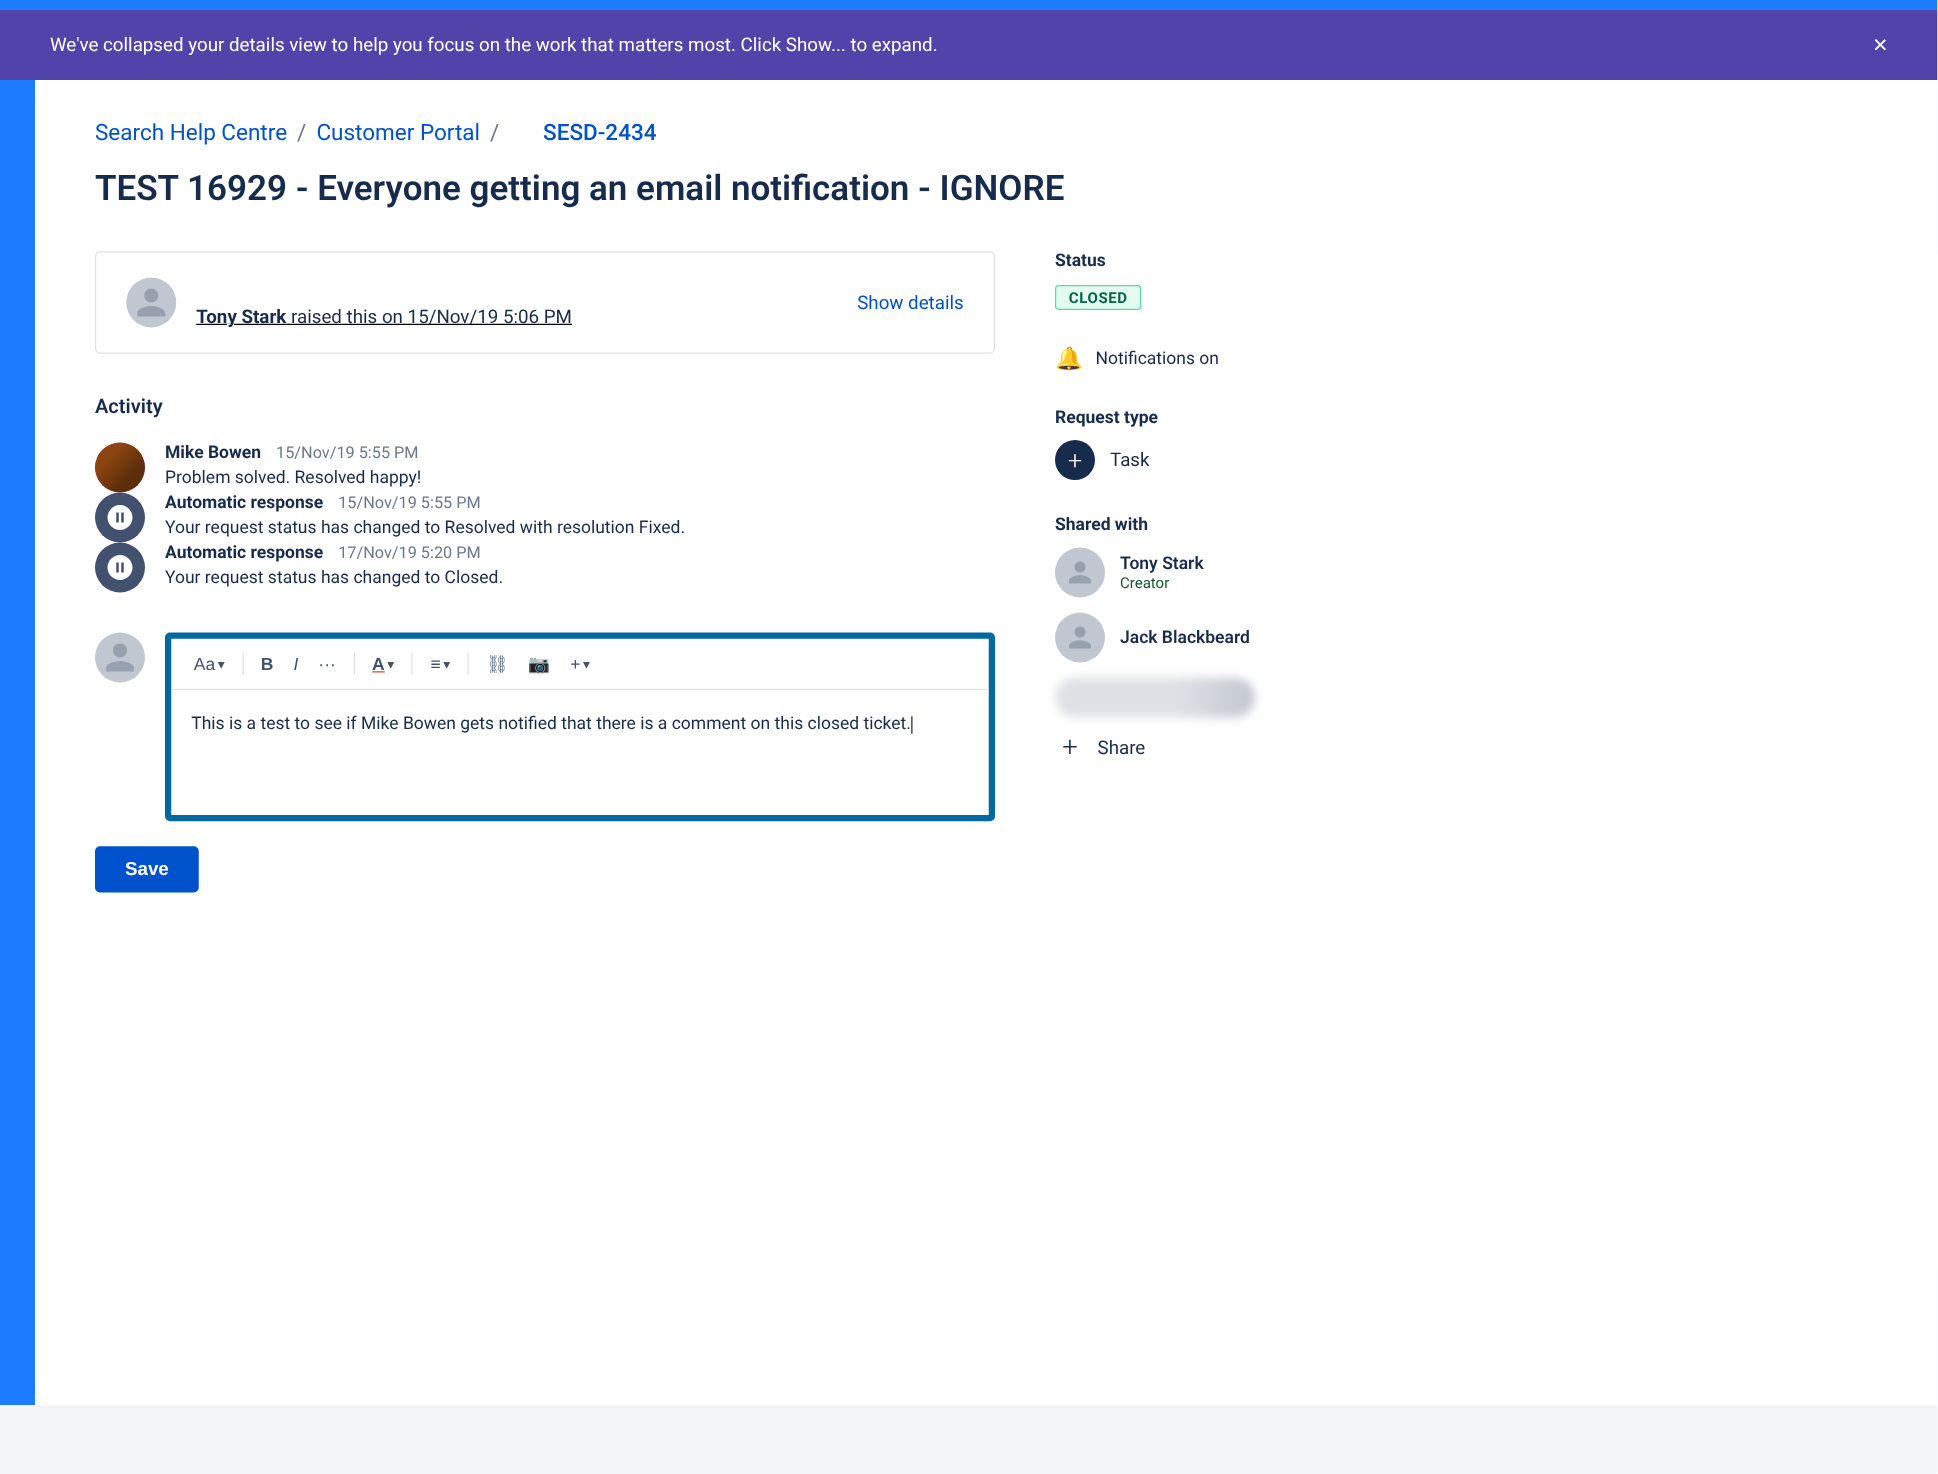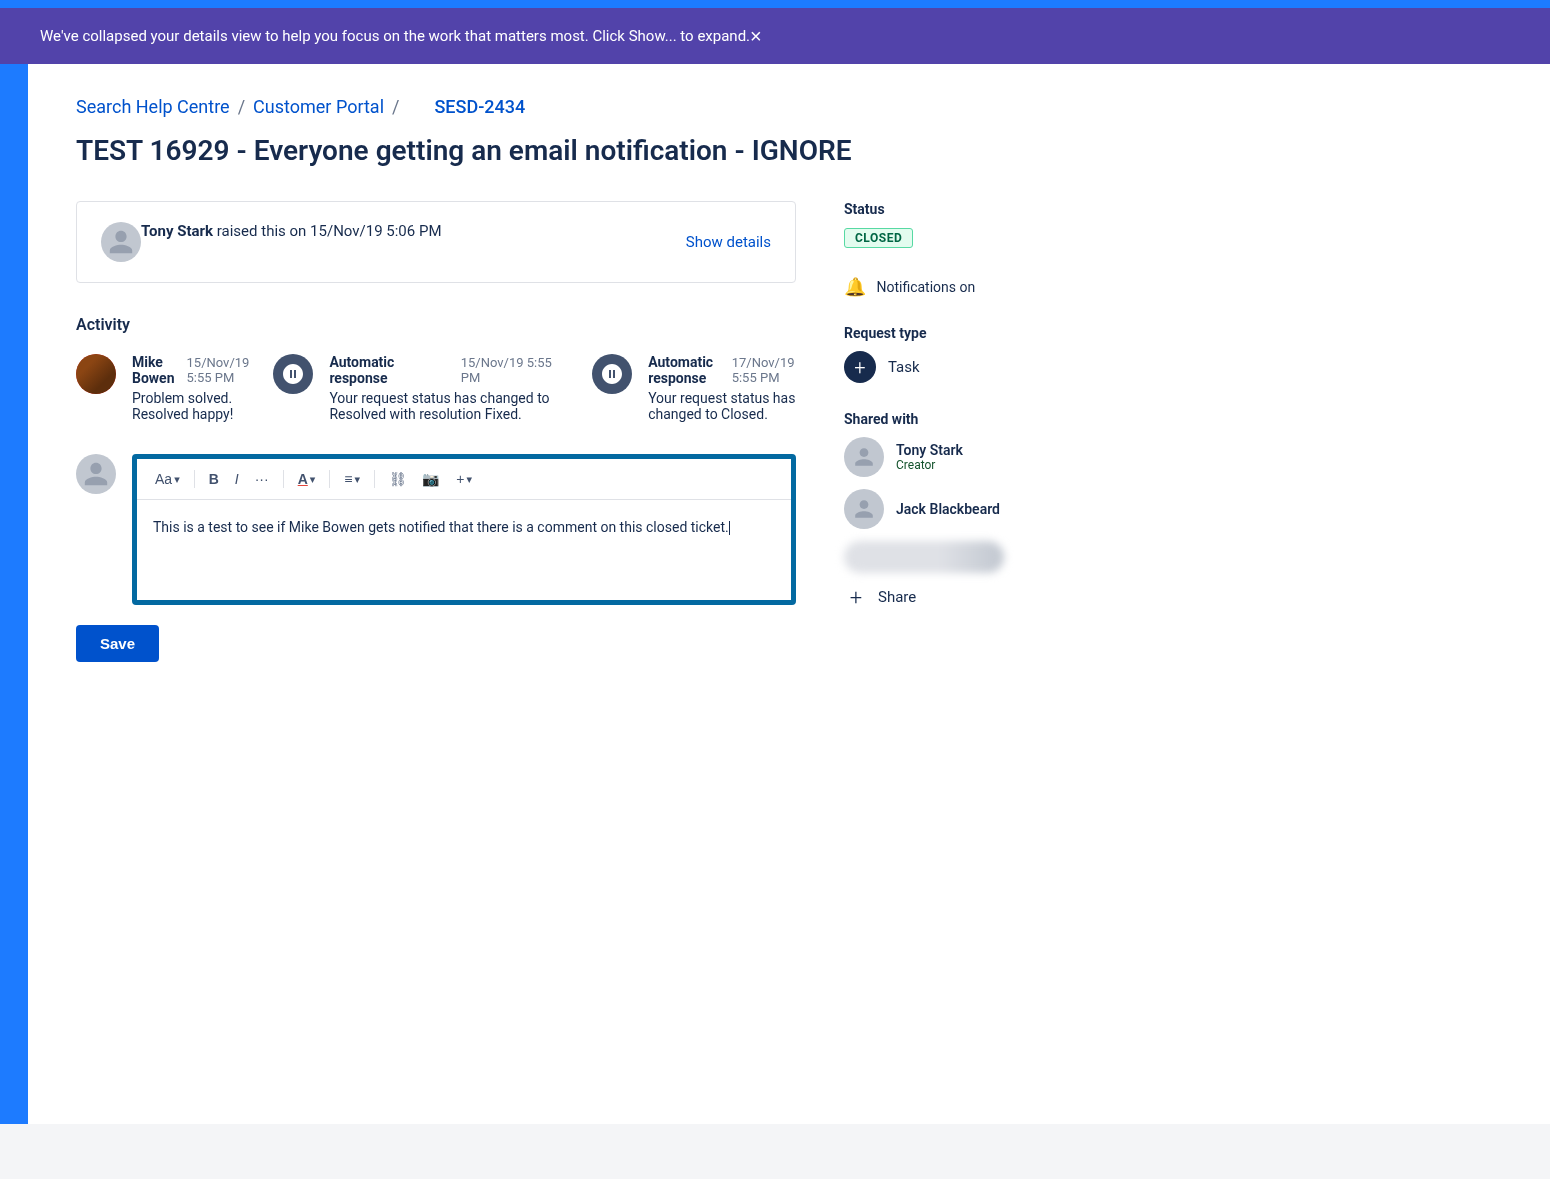--- a/index.html
+++ b/index.html
@@ -17,21 +17,23 @@
       height: 8px;
     }
 
     
     .banner {
       background: #5243aa;
       color: #fff;
       padding: 18px 40px;
       display: flex;
       align-items: center;
+      justify-content: space-between;
       font-size: 15px;
+      gap: 35px;
     }
     .banner-close {
       cursor: pointer;
       font-size: 20px;
       line-height: 1;
       color: #fff;
       background: none;
       border: none;
       font-weight: 300;
     }
@@ -102,21 +104,23 @@
       border-radius: 4px;
       padding: 20px 24px;
       display: flex;
       align-items: center;
       justify-content: space-between;
       margin-bottom: 32px;
       background: #fff;
     }
     .raised-left {
       display: flex;
-      align-items: flex-start;
+      align-items: flex-end;
+      gap: 16px;
+      text-decoration: underline;
     }
     .avatar-circle {
       width: 40px;
       height: 40px;
       border-radius: 50%;
       background: #c1c7d0;
       display: flex;
       align-items: center;
       justify-content: center;
       overflow: hidden;
@@ -139,21 +143,21 @@
       cursor: pointer;
     }
 
     
     .activity-label {
       font-size: 16px;
       font-weight: 600;
       color: #172b4d;
       margin-bottom: 20px;
     }
-    .activity-list { display: flex; flex-direction: row; gap: 24px; margin-bottom: 32px; }
+    .activity-list { display: flex; flex-direction: column; margin-bottom: 32px; }
     .activity-item {
       display: flex;
       gap: 16px;
     }
     .activity-body {}
     .activity-header {
       display: flex;
       align-items: center;
       gap: 12px;
       margin-bottom: 4px;
@@ -452,21 +456,21 @@
 
           <div class="activity-item">
             <div class="avatar-auto">
               <svg viewBox="0 0 24 24" xmlns="http://www.w3.org/2000/svg">
                 <path d="M12 2C6.48 2 2 6.48 2 12s4.48 10 10 10 10-4.48 10-10S17.52 2 12 2zm-1 14H9V8h2v8zm4 0h-2V8h2v8z"></path>
               </svg>
             </div>
             <div class="activity-body">
               <div class="activity-header">
                 <span class="activity-name">Automatic response</span>
-                <span class="activity-time">17/Nov/19 5:55 PM</span>
+                <span class="activity-time">17/Nov/19 5:20 PM</span>
               </div>
               <div class="activity-message">Your request status has changed to Closed.</div>
             </div>
           </div>
 
         </div>
 
         <div class="comment-editor-row">
           <div class="avatar-circle">
             <svg viewBox="0 0 24 24" xmlns="http://www.w3.org/2000/svg">

